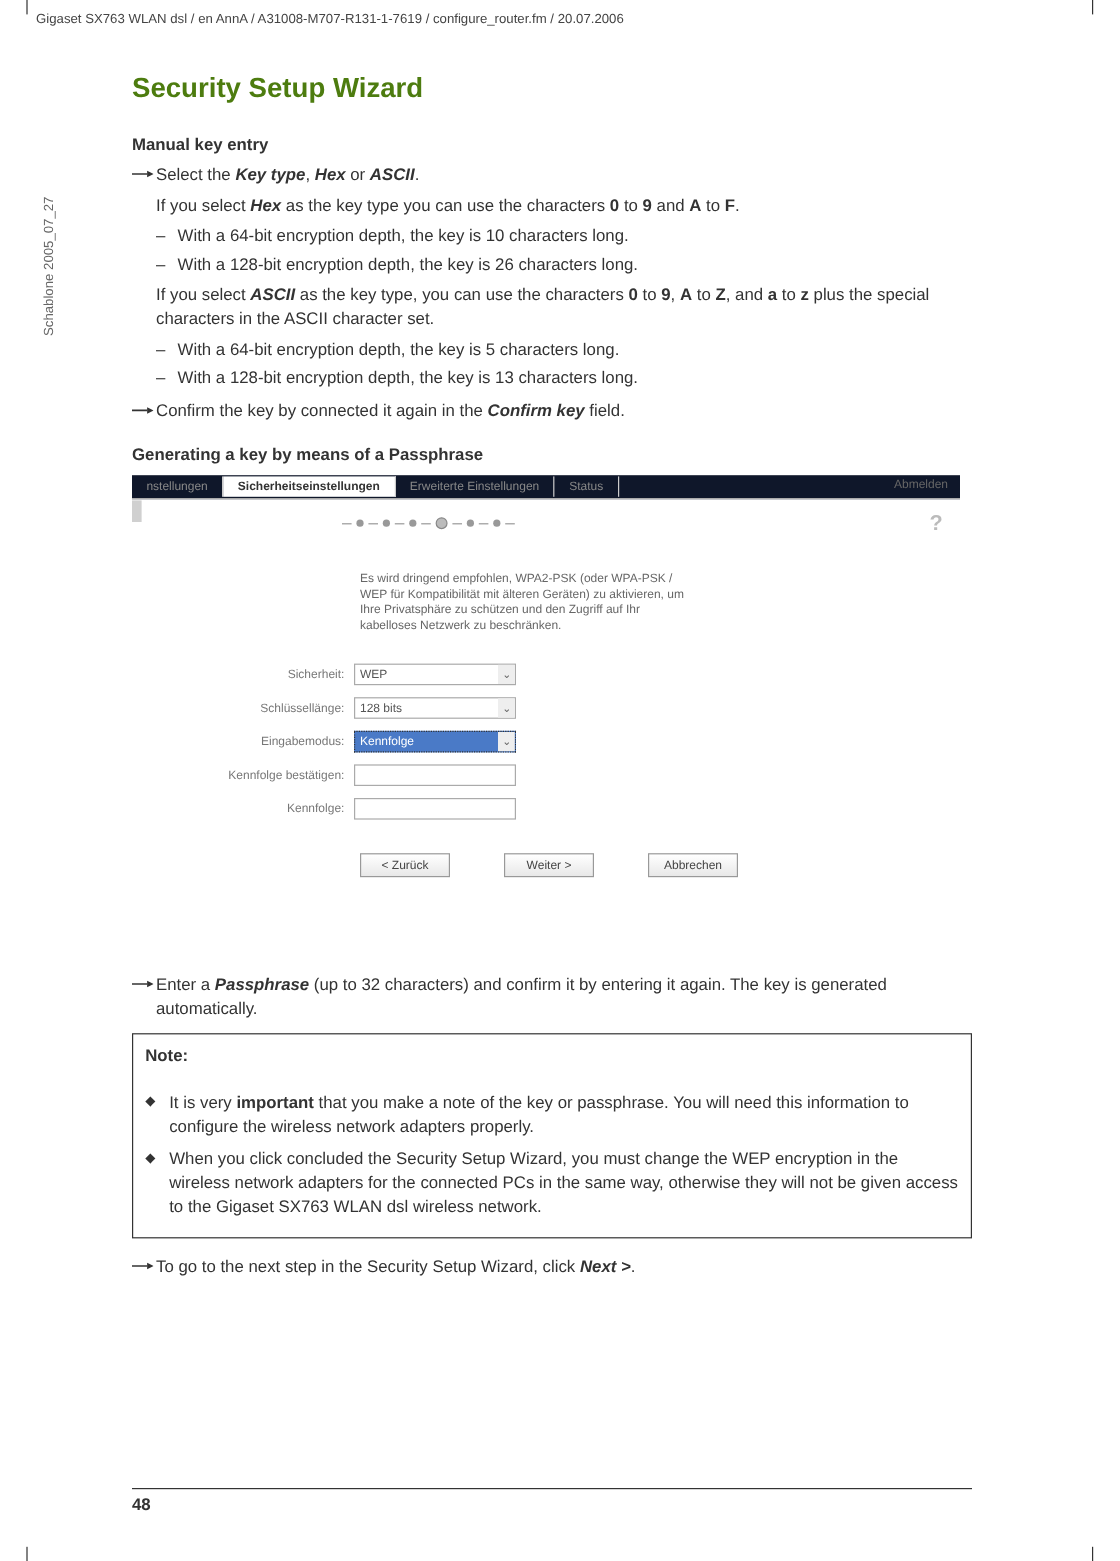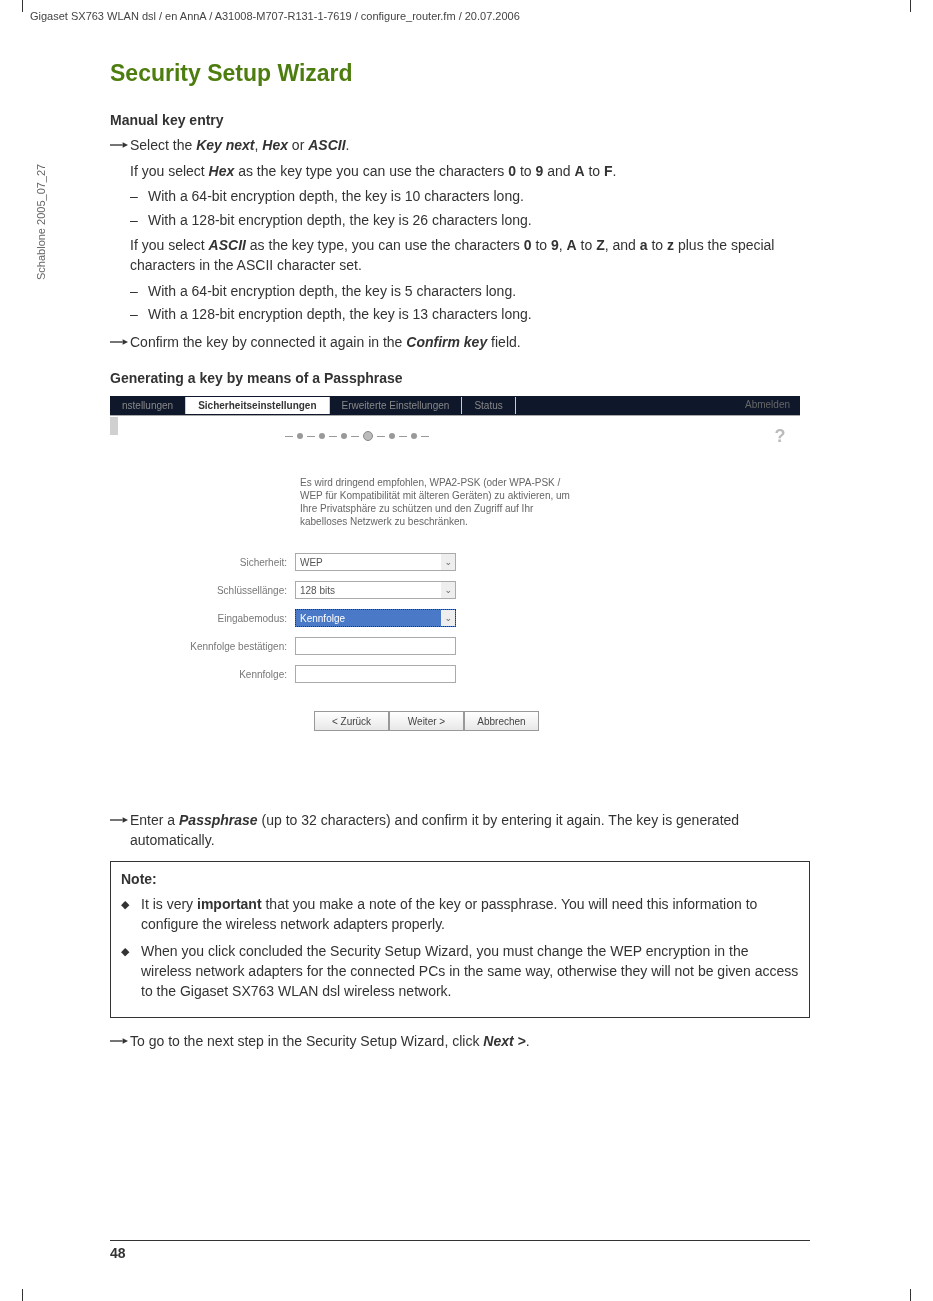--- a/index.html
+++ b/index.html
@@ -163,37 +163,38 @@
     height: 22px;
   }
   .ui-label {
     width: 135px;
     text-align: right;
     padding-right: 8px;
     font-size: 10px;
     color: #777;
   }
   .ui-select, .ui-input {
-    width: 161px;
+    width: 135px;
     height: 18px;
     border: 1px solid #aaa;
     font-size: 10px;
     padding: 1px 4px;
     background: #fff;
     display: flex;
     align-items: center;
     justify-content: space-between;
   }
   .ui-select.highlight { background: #4a7ac7; color: #fff; border: 1px dotted #333; }
   .ui-chev { font-size: 9px; color: #666; background: #eee; padding: 0 3px; margin: -1px -4px -1px 0; height: 16px; display:flex; align-items:center; }
   .ui-buttons {
     position: absolute;
-    left: 204px;
+    left: 190px;
     top: 295px;
     display: flex;
+    gap: 45px;
   }
   .ui-btn {
     width: 75px;
     height: 20px;
     border: 1px solid #999;
     background: linear-gradient(#fff,#e8e8e8);
     font-size: 10px;
     color: #444;
     display: flex;
     align-items: center;
@@ -208,21 +209,21 @@
     background: #d0d0d0;
   }
   
   .note-box {
     border: 1px solid #333;
     padding: 8px 10px;
     margin-top: 10px;
     font-size: 14px;
     line-height: 1.4;
   }
-  .note-title { font-weight: 700; margin-bottom: 6px; }
+  .note-title { font-weight: 700; margin-bottom: 20px; }
   .note-bullet {
     display: flex;
     margin-bottom: 8px;
   }
   .diamond {
     width: 20px;
     flex-shrink: 0;
     font-size: 11px;
     padding-top: 2px;
   }
@@ -260,21 +261,21 @@
   <div class="sub-heading">Manual key entry</div>
 
   <div class="arrow-line">
     <span class="arrow-icon">
       <svg viewBox="0 0 20 10">
           <line x1="0" y1="5" x2="14" y2="5" stroke="#333" stroke-width="1.5"></line>
           <polygon points="14,2 20,5 14,8" fill="#333"></polygon>
         </svg>
     </span>
     <span class="arrow-text">
-      <span>Select the </span><span class="italic-bold">Key next</span><span>, </span><span class="italic-bold">Hex</span><span> or </span><span class="italic-bold">ASCII</span><span>.</span>
+      <span>Select the </span><span class="italic-bold">Key type</span><span>, </span><span class="italic-bold">Hex</span><span> or </span><span class="italic-bold">ASCII</span><span>.</span>
     </span>
   </div>
 
   <div class="indent-block">
     <span>If you select </span><span class="italic-bold">Hex</span><span> as the key type you can use the characters </span><span class="bold">0</span><span> to </span><span class="bold">9</span><span> and </span><span class="bold">A</span><span> to </span><span class="bold">F</span><span>.</span>
   </div>
 
   <div class="dash-line">
       <span class="dash">–</span>
       <span>With a 64-bit encryption depth, the key is 10 characters long.</span>

